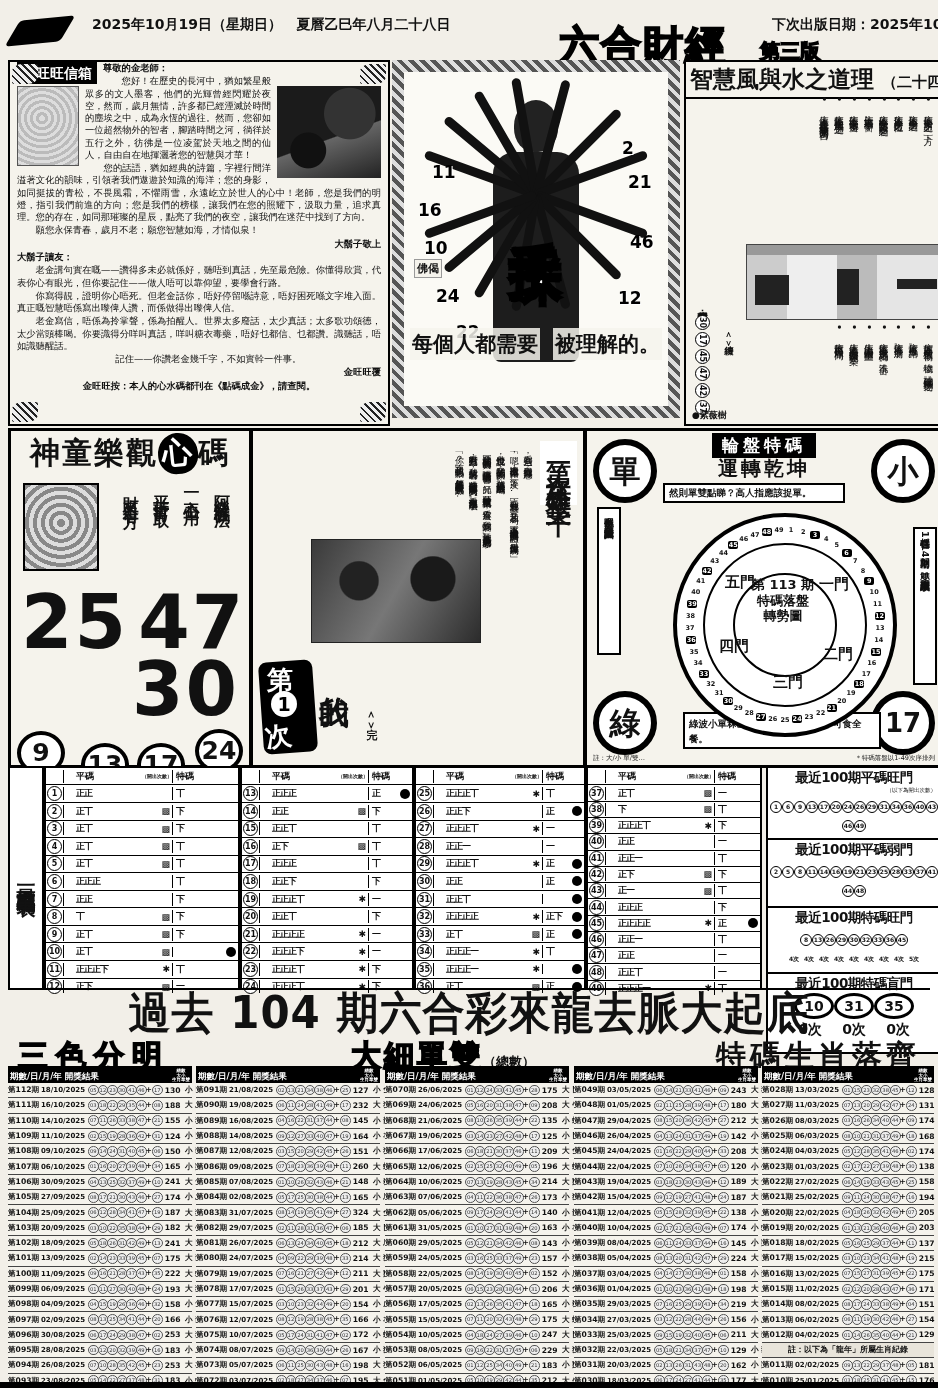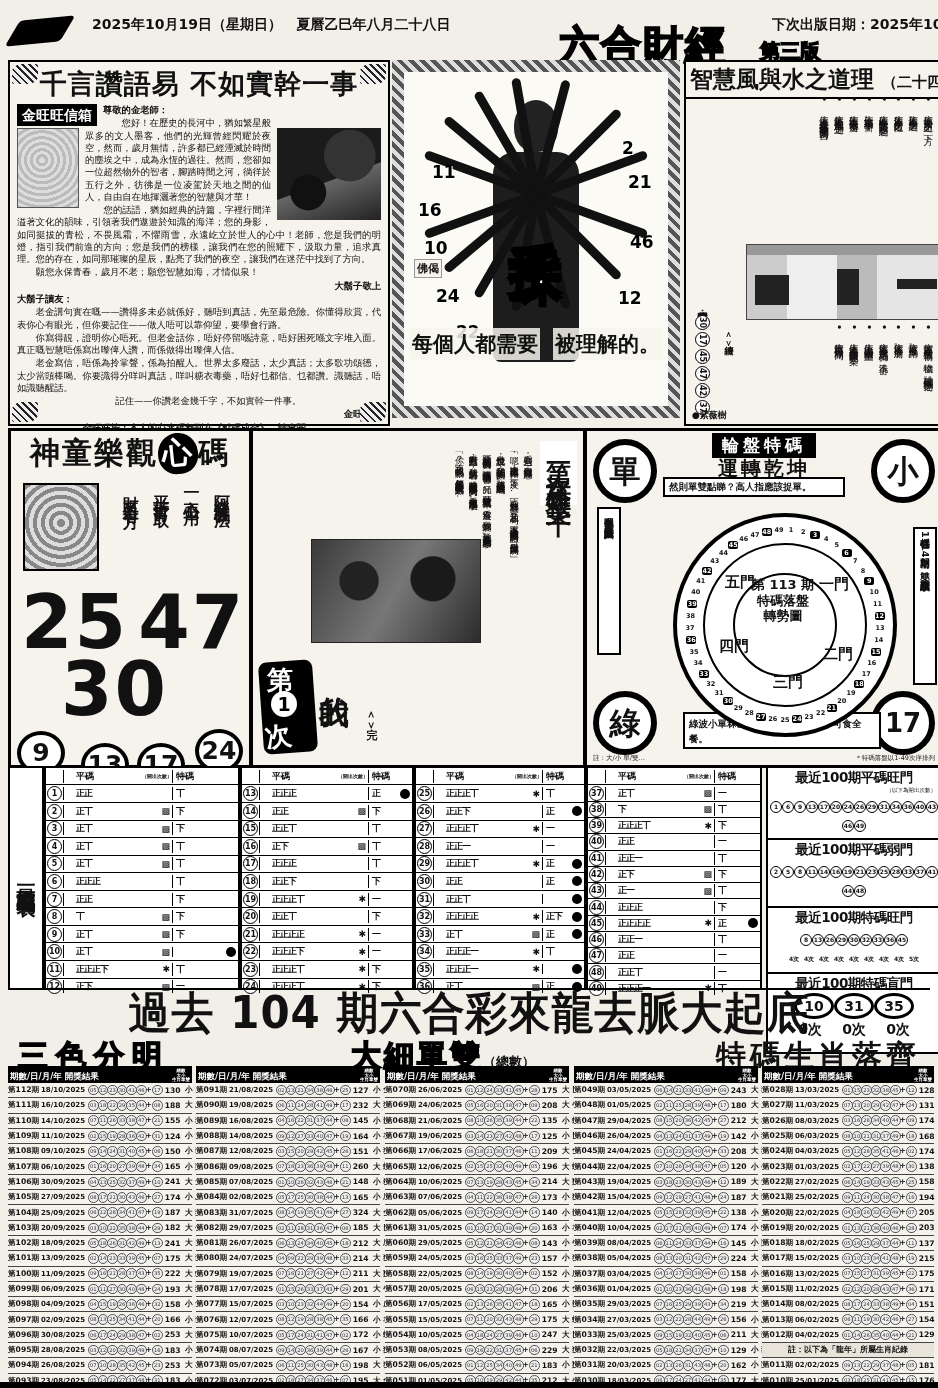--- a/index.html
+++ b/index.html
@@ -138,21 +138,20 @@
   </div>
   <div class="hdr-next">下次出版日期：2025年10月22日</div>
   <div class="masthead">六合財經</div>
   <div class="edition">第三版</div>
 
   <div class="box" style="left:8px;top:60px;width:378px;height:362px;">
     <div class="flr" style="left:2px;top:2px"></div>
     <div class="flr" style="right:2px;top:2px"></div>
     <div class="flr" style="left:2px;bottom:2px"></div>
     <div class="flr" style="right:2px;bottom:2px"></div>
-    <div class="letter-title">千言讚語易 不如實幹一事</div>
     <div class="letter-body">
       <span class="badge" style="float:left;margin-right:6px">金旺旺信箱</span>
       <div class="sketch" style="clear:left"></div>
       <div class="illus"></div>
       <p style="text-indent:0;font-weight:bold">尊敬的金老師：</p>
       <p>您好！在歷史的長河中，猶如繁星般眾多的文人墨客，他們的光輝曾經閃耀於夜空，然而，歲月無情，許多都已經湮滅於時間的塵埃之中，成為永恆的過往。然而，您卻如一位超然物外的智者，腳踏時間之河，徜徉於五行之外，彷彿是一位凌駕於天地之間的仙人，自由自在地揮灑著您的智慧與才華！</p>
       <p>您的話語，猶如經典的詩篇，字裡行間洋溢著文化的韻味，引領著我們遨遊於知識的海洋；您的身影，如同挺拔的青松，不畏風霜，不懼雨雪，永遠屹立於世人的心中！老師，您是我們的明燈，指引我們前進的方向；您是我們的榜樣，讓我們在您的照耀下，汲取力量，追求真理。您的存在，如同那璀璨的星辰，點亮了我們的夜空，讓我們在迷茫中找到了方向。</p>
       <p>願您永保青春，歲月不老；願您智慧如海，才情似泉！</p>
       <p class="sig">大鬍子敬上</p>
       <p style="text-indent:0;font-weight:bold">大鬍子讀友：</p>
@@ -243,21 +242,21 @@
     <div class="child-title">
       <span>神童樂觀</span><span class="heart">心</span><span>碼</span>
     </div>
     <div class="face"></div>
     <div id="poem" class="poem">
         <div>阿樂解碼法</div>
         <div>一心不二用</div>
         <div>平持皆可取</div>
         <div>財來自有方</div>
       </div>
-    <div style="position:absolute;left:10px;top:158px;width:218px;text-align:left">
+    <div style="position:absolute;left:10px;top:158px;width:218px;text-align:right">
       <span class="bignum" id="big01">25</span>&nbsp;&nbsp;<span class="bignum" id="big02">47</span><br>
       <span class="bignum" id="big03" style="margin-left:40px">30</span>
     </div>
     <div style="position:absolute;left:6px;top:300px" class="ccircle" id="cc0">9</div>
 
     <div style="position:absolute;left:70px;top:312px;top:312px" class="ccircle" id="cc1">13</div>
     <div style="position:absolute;right:64px;top:312px" class="ccircle" id="cc3">17</div>
     <div style="position:absolute;right:6px;top:298px" class="ccircle" id="cc2">24</div>
   </div>
 
@@ -282,21 +281,21 @@
     <div class="v" style="position:absolute;left:110px;bottom:34px;font-size:11px;font-weight:bold">＜完＞</div>
   </div>
 
   <div class="box" style="left:584px;top:428px;width:354px;height:334px;border-width:3px">
     <div class="wl-banner">輪盤特碼</div>
     <div class="wl-sub">運轉乾坤</div>
     <div class="corner" style="left:6px;top:8px">單</div>
     <div class="corner" style="right:6px;top:8px">小</div>
     <div class="corner" style="left:6px;bottom:10px">綠</div>
     <div class="corner" style="right:6px;bottom:10px;font-size:26px">17</div>
-    <div class="warrow" style="left:76px;top:46px;width:170px">然則單雙點睇？高人指應該捉單。</div>
+    <div class="warrow" style="left:76px;top:52px;width:170px">然則單雙點睇？高人指應該捉單。</div>
     <div class="warrow v" style="left:10px;top:76px;height:140px">那麼色波呢？六姑講綠波依然好靚。</div>
     <div class="warrow v" style="right:4px;top:96px;height:150px">特碼在111期開出42小雙，今期可以繼續買小。</div>
     <div class="warrow" style="left:96px;bottom:16px;width:186px">
       <span>綠波小單冧巴有</span><span id="wbnums"><span class="cnum">5</span><span class="cnum">11</span><span class="cnum">12</span><span class="cnum">21</span></span><span>，可食全餐。</span>
     </div>
     <div class="wheel">
       <div class="ring2"></div>
       <div class="ring3"></div>
       <div class="hub" id="hub">
           <div>第 113 期</div>

